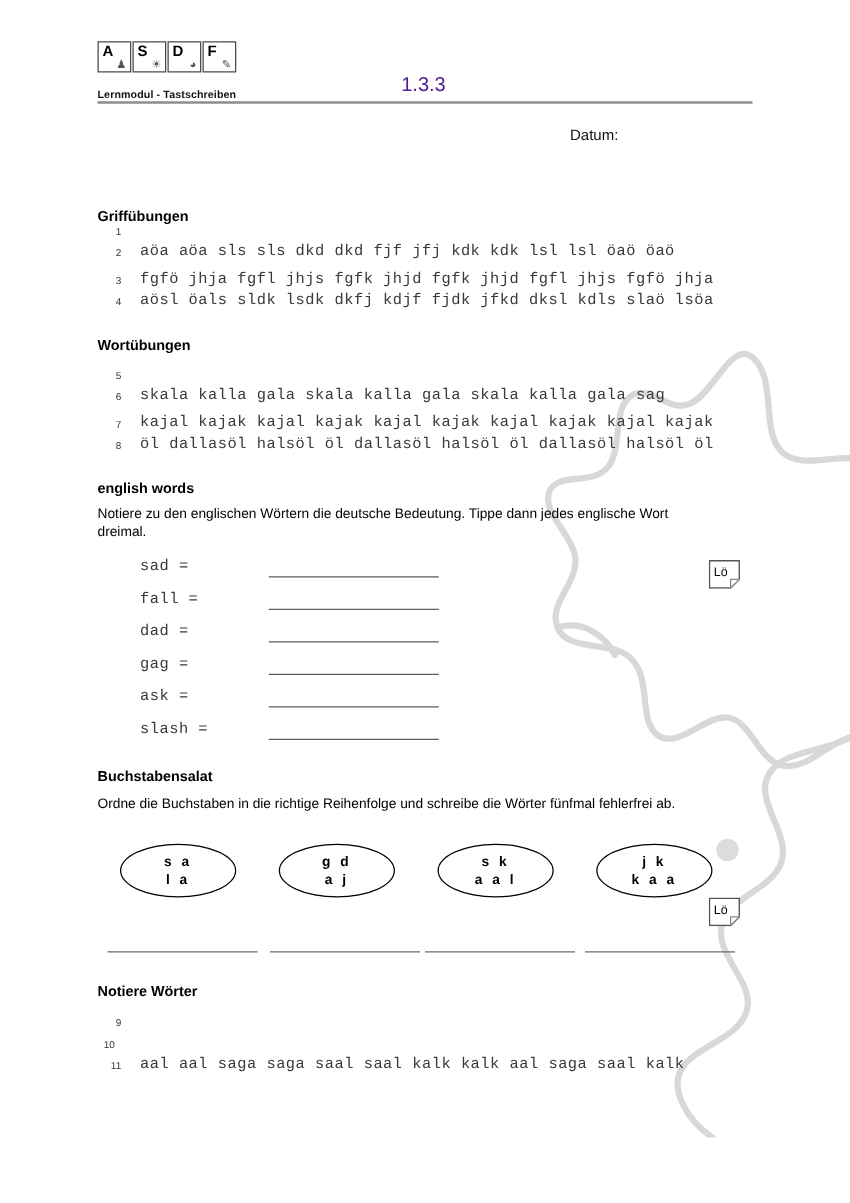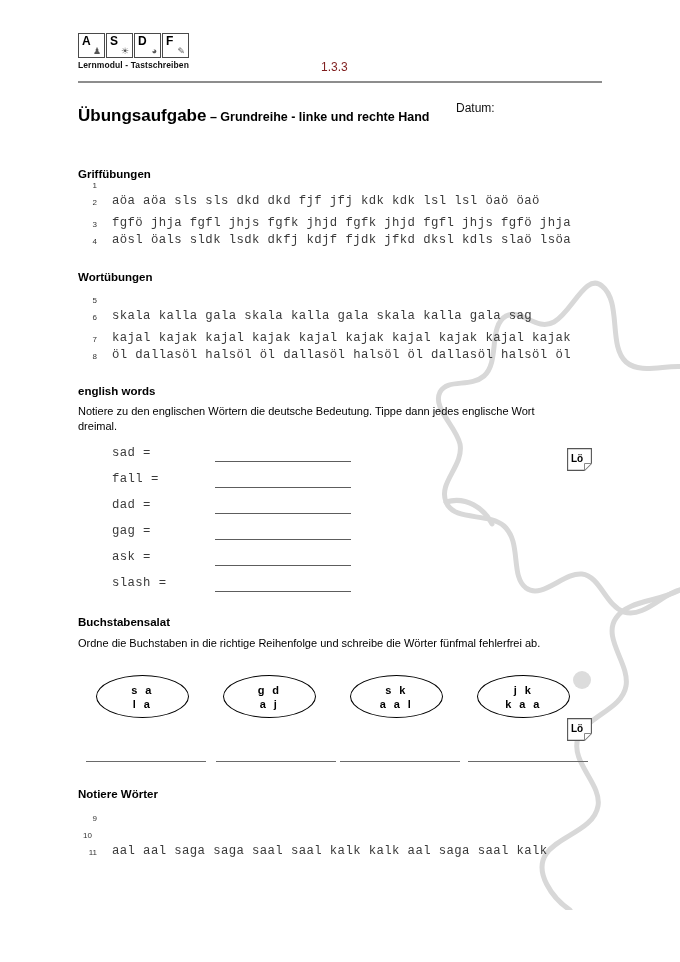--- a/index.html
+++ b/index.html
@@ -76,30 +76,30 @@
     right: 3px;
     bottom: 1px;
     font-size: 9px;
     color: #555;
     line-height: 9px;
   }
   #logo-caption {
     font-size: 8.5px;
     font-weight: bold;
     color: #111;
-    margin-top: 2px;
+    margin-top: 12px;
     letter-spacing: .1px;
     white-space: nowrap;
   }
   #header-code {
     position: absolute;
     left: 243px;
     top: 27px;
-    font-size: 12px;
-    color: #7f1d1d;
+    font-size: 16px;
+    color: #4c1d95;
   }
   #header-date {
     position: absolute;
     left: 378px;
     top: 27px;
     font-size: 12px;
     color: #111;
     margin-top: 41px;
   }
   #header-rule {
@@ -202,21 +202,21 @@
     position: absolute;
     width: 25px;
     height: 23px;
     z-index: 3;
   }
   .lo-note .lo-label {
     position: absolute;
     left: 0;
     top: 0;
     font-size: 10px;
-    font-weight: bold;
+    font-weight: normal;
     line-height: 21px;
     padding-left: 4px;
     color: #000;
   }
 
   
   .oval {
     position: absolute;
     width: 93px;
     height: 43px;
@@ -299,23 +299,20 @@
         </div>
       </div>
       <div id="logo-caption">Lernmodul - Tastschreiben</div>
     </div>
 
     <div id="header-code">1.3.3</div>
     <div id="header-date">Datum:</div>
   </div>
   <div id="header-rule"></div>
 
-  <div id="doc-title">
-    <span>Übungsaufgabe</span><span class="sub"> – </span><span class="sub">Grundreihe - linke und rechte Hand</span>
-  </div>
 
   <div class="sec-head" style="top:168px;">Griffübungen</div>
 
   <div class="exline" style="top:177px;">
     <span class="exnum">1</span>
   </div>
   <div class="exline" style="top:194px;">
     <span class="exnum">2</span>
     <span class="extext">aöa aöa sls sls dkd dkd fjf jfj kdk kdk lsl lsl öaö öaö</span>
   </div>

